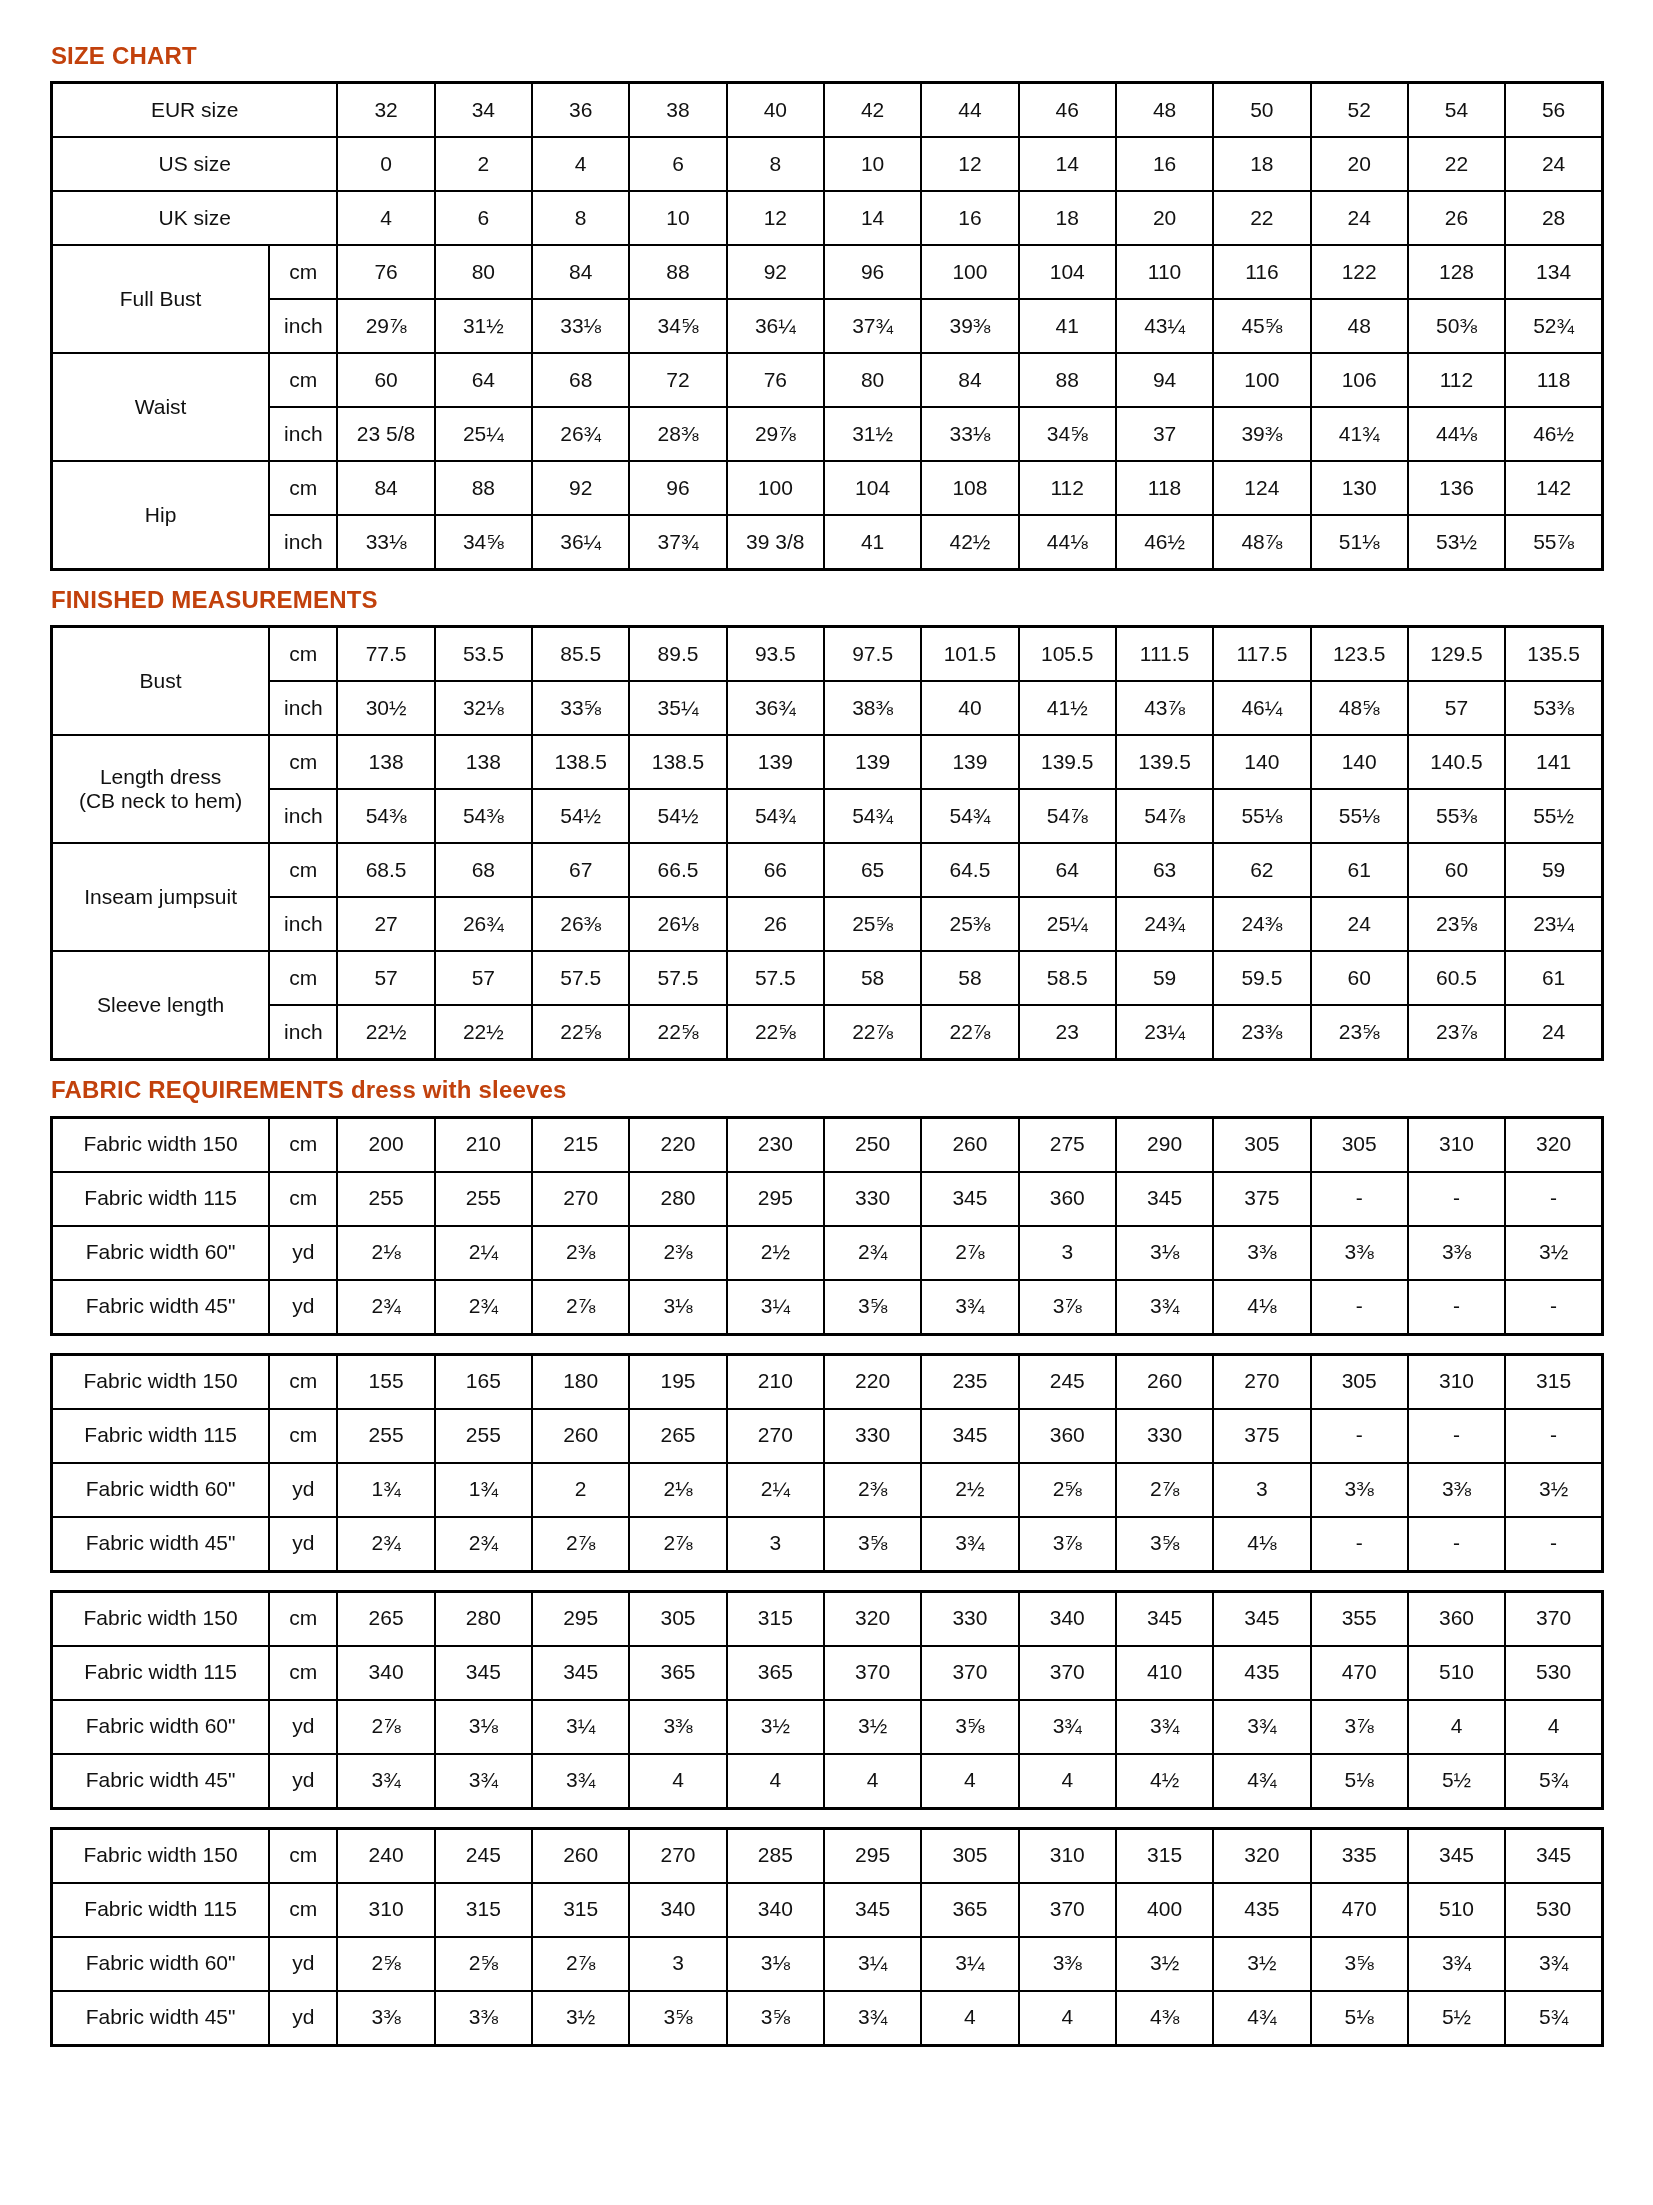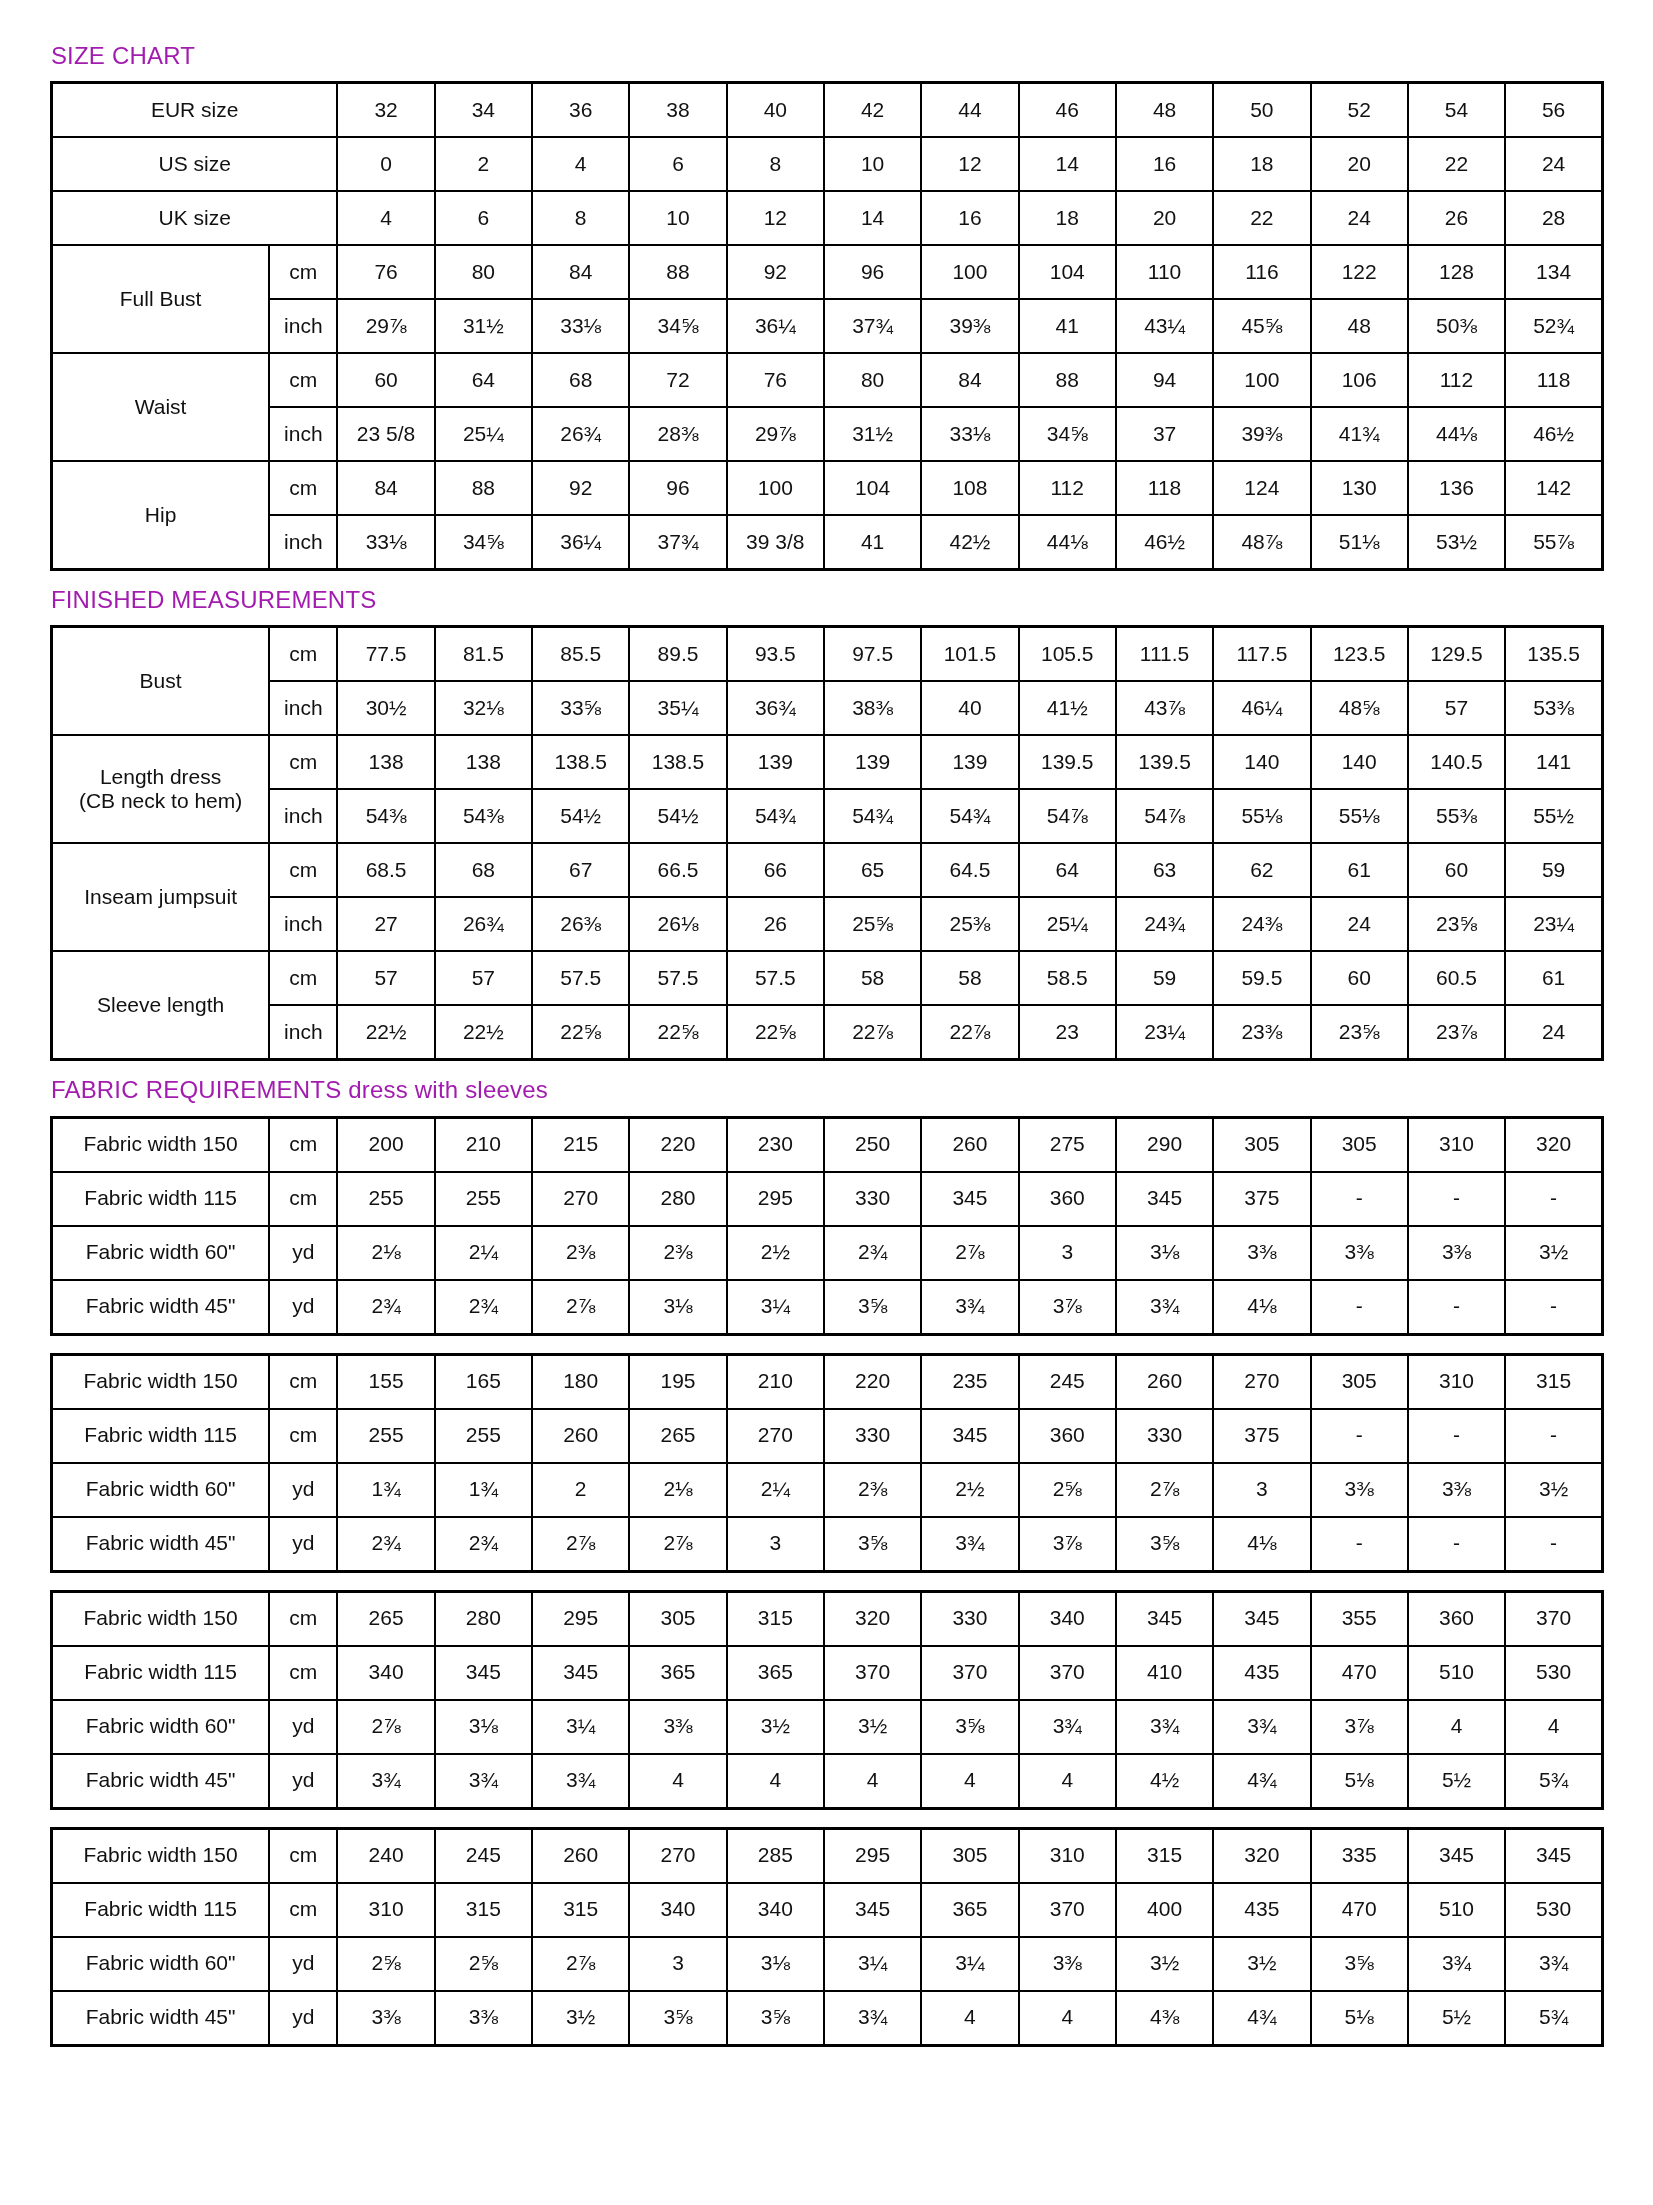--- a/index.html
+++ b/index.html
@@ -20,22 +20,22 @@
     min-height: 2226px;
     padding: 44px 49px 26.5px 50px;
   }
   .doc-section {
     margin-bottom: 17px;
   }
   .doc-section h2 {
     margin: 0 0 13.2px 0.9px;
     font-size: 24px;
     line-height: 1;
-    font-weight: 400;
-    color: #a21caf;
+    font-weight: 700;
+    color: #c2410c;
     letter-spacing: 0.2px;
   }
   table.data-table {
     border-collapse: collapse;
     table-layout: fixed;
     width: 1554px;
     border: 3.5px solid #000000;
   }
   table.data-table td {
     border: 2.2px solid #000000;
@@ -249,21 +249,21 @@
           <col class="c-val">
           <col class="c-val">
           <col class="c-val">
           <col class="c-val">
         </colgroup>
         <tbody>
           <tr>
             <td class="label-cell" rowspan="2">Bust</td>
             <td class="unit-cell">cm</td>
             <td class="value-cell">77.5</td>
-            <td class="value-cell">81.5</td>
+            <td class="value-cell">53.5</td>
             <td class="value-cell">85.5</td>
             <td class="value-cell">89.5</td>
             <td class="value-cell">93.5</td>
             <td class="value-cell">97.5</td>
             <td class="value-cell">101.5</td>
             <td class="value-cell">105.5</td>
             <td class="value-cell">111.5</td>
             <td class="value-cell">117.5</td>
             <td class="value-cell">123.5</td>
             <td class="value-cell">129.5</td>

